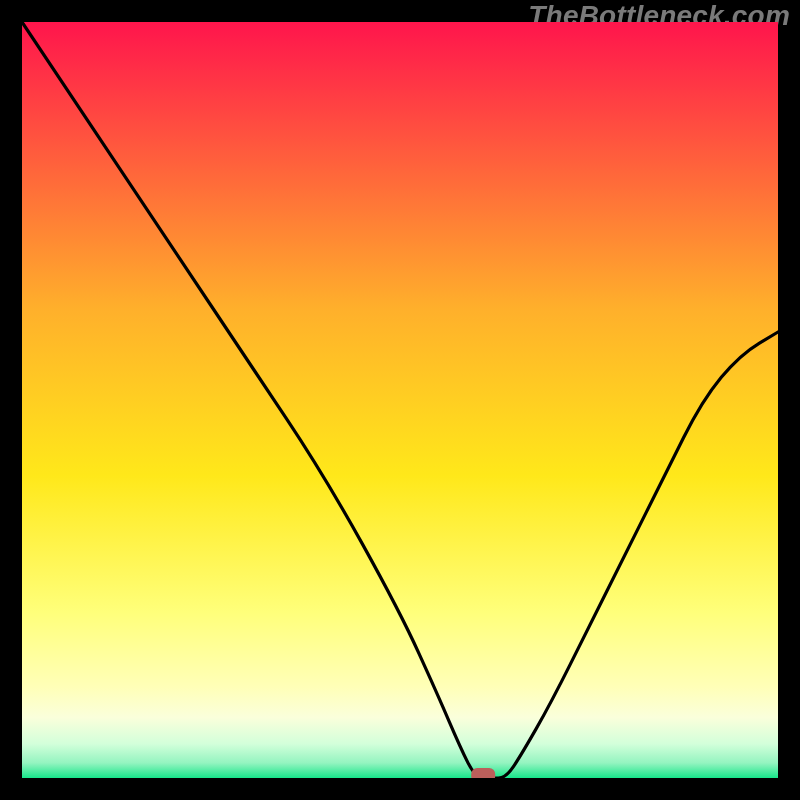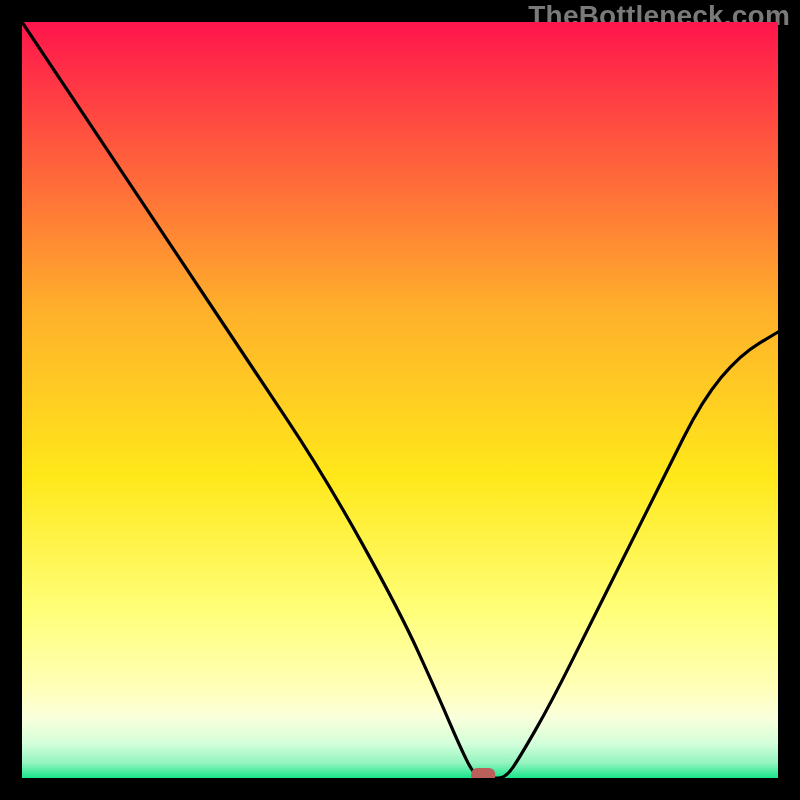--- a/index.html
+++ b/index.html
@@ -28,20 +28,21 @@
   }
   .watermark {
     position: absolute;
     right: 10px;
     top: 0px;
     font-family: Arial, Helvetica, sans-serif;
     font-size: 28px;
     font-weight: 600;
     color: #7a7a7a;
     letter-spacing: 0.2px;
+    font-style: italic;
   }
   svg {
     display: block;
   }
 </style>
 </head>
 <body>
 
 <div class="frame">
 

